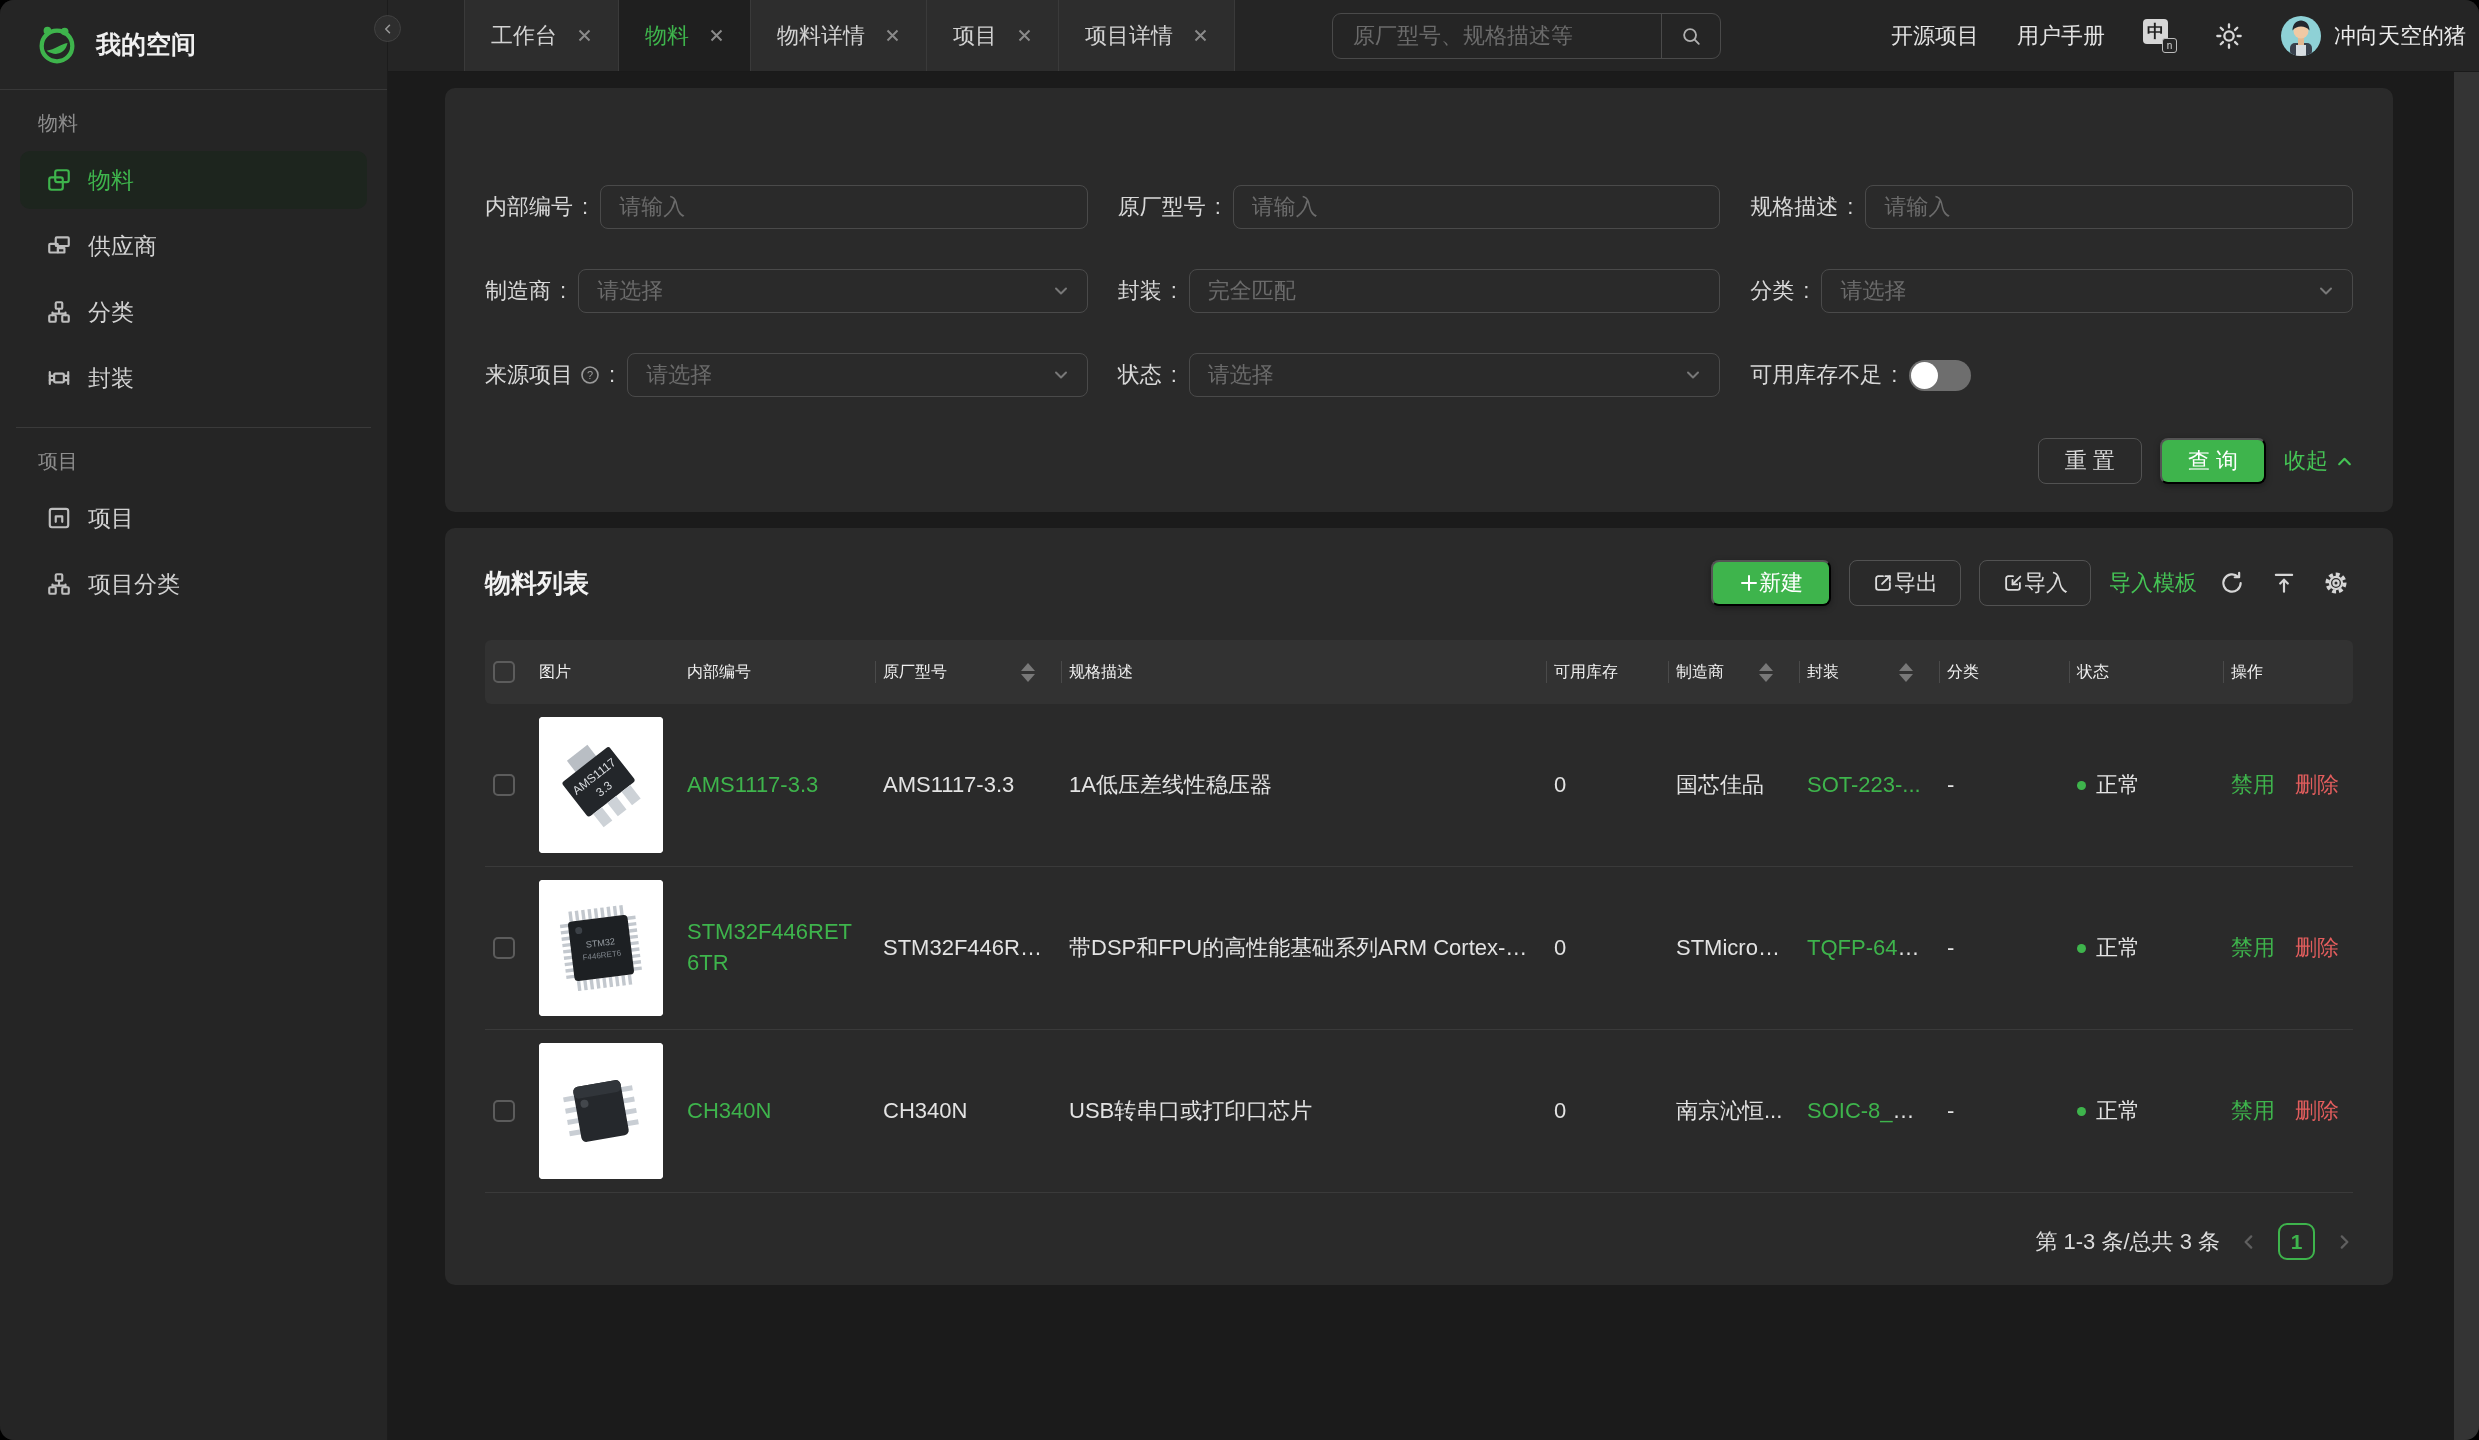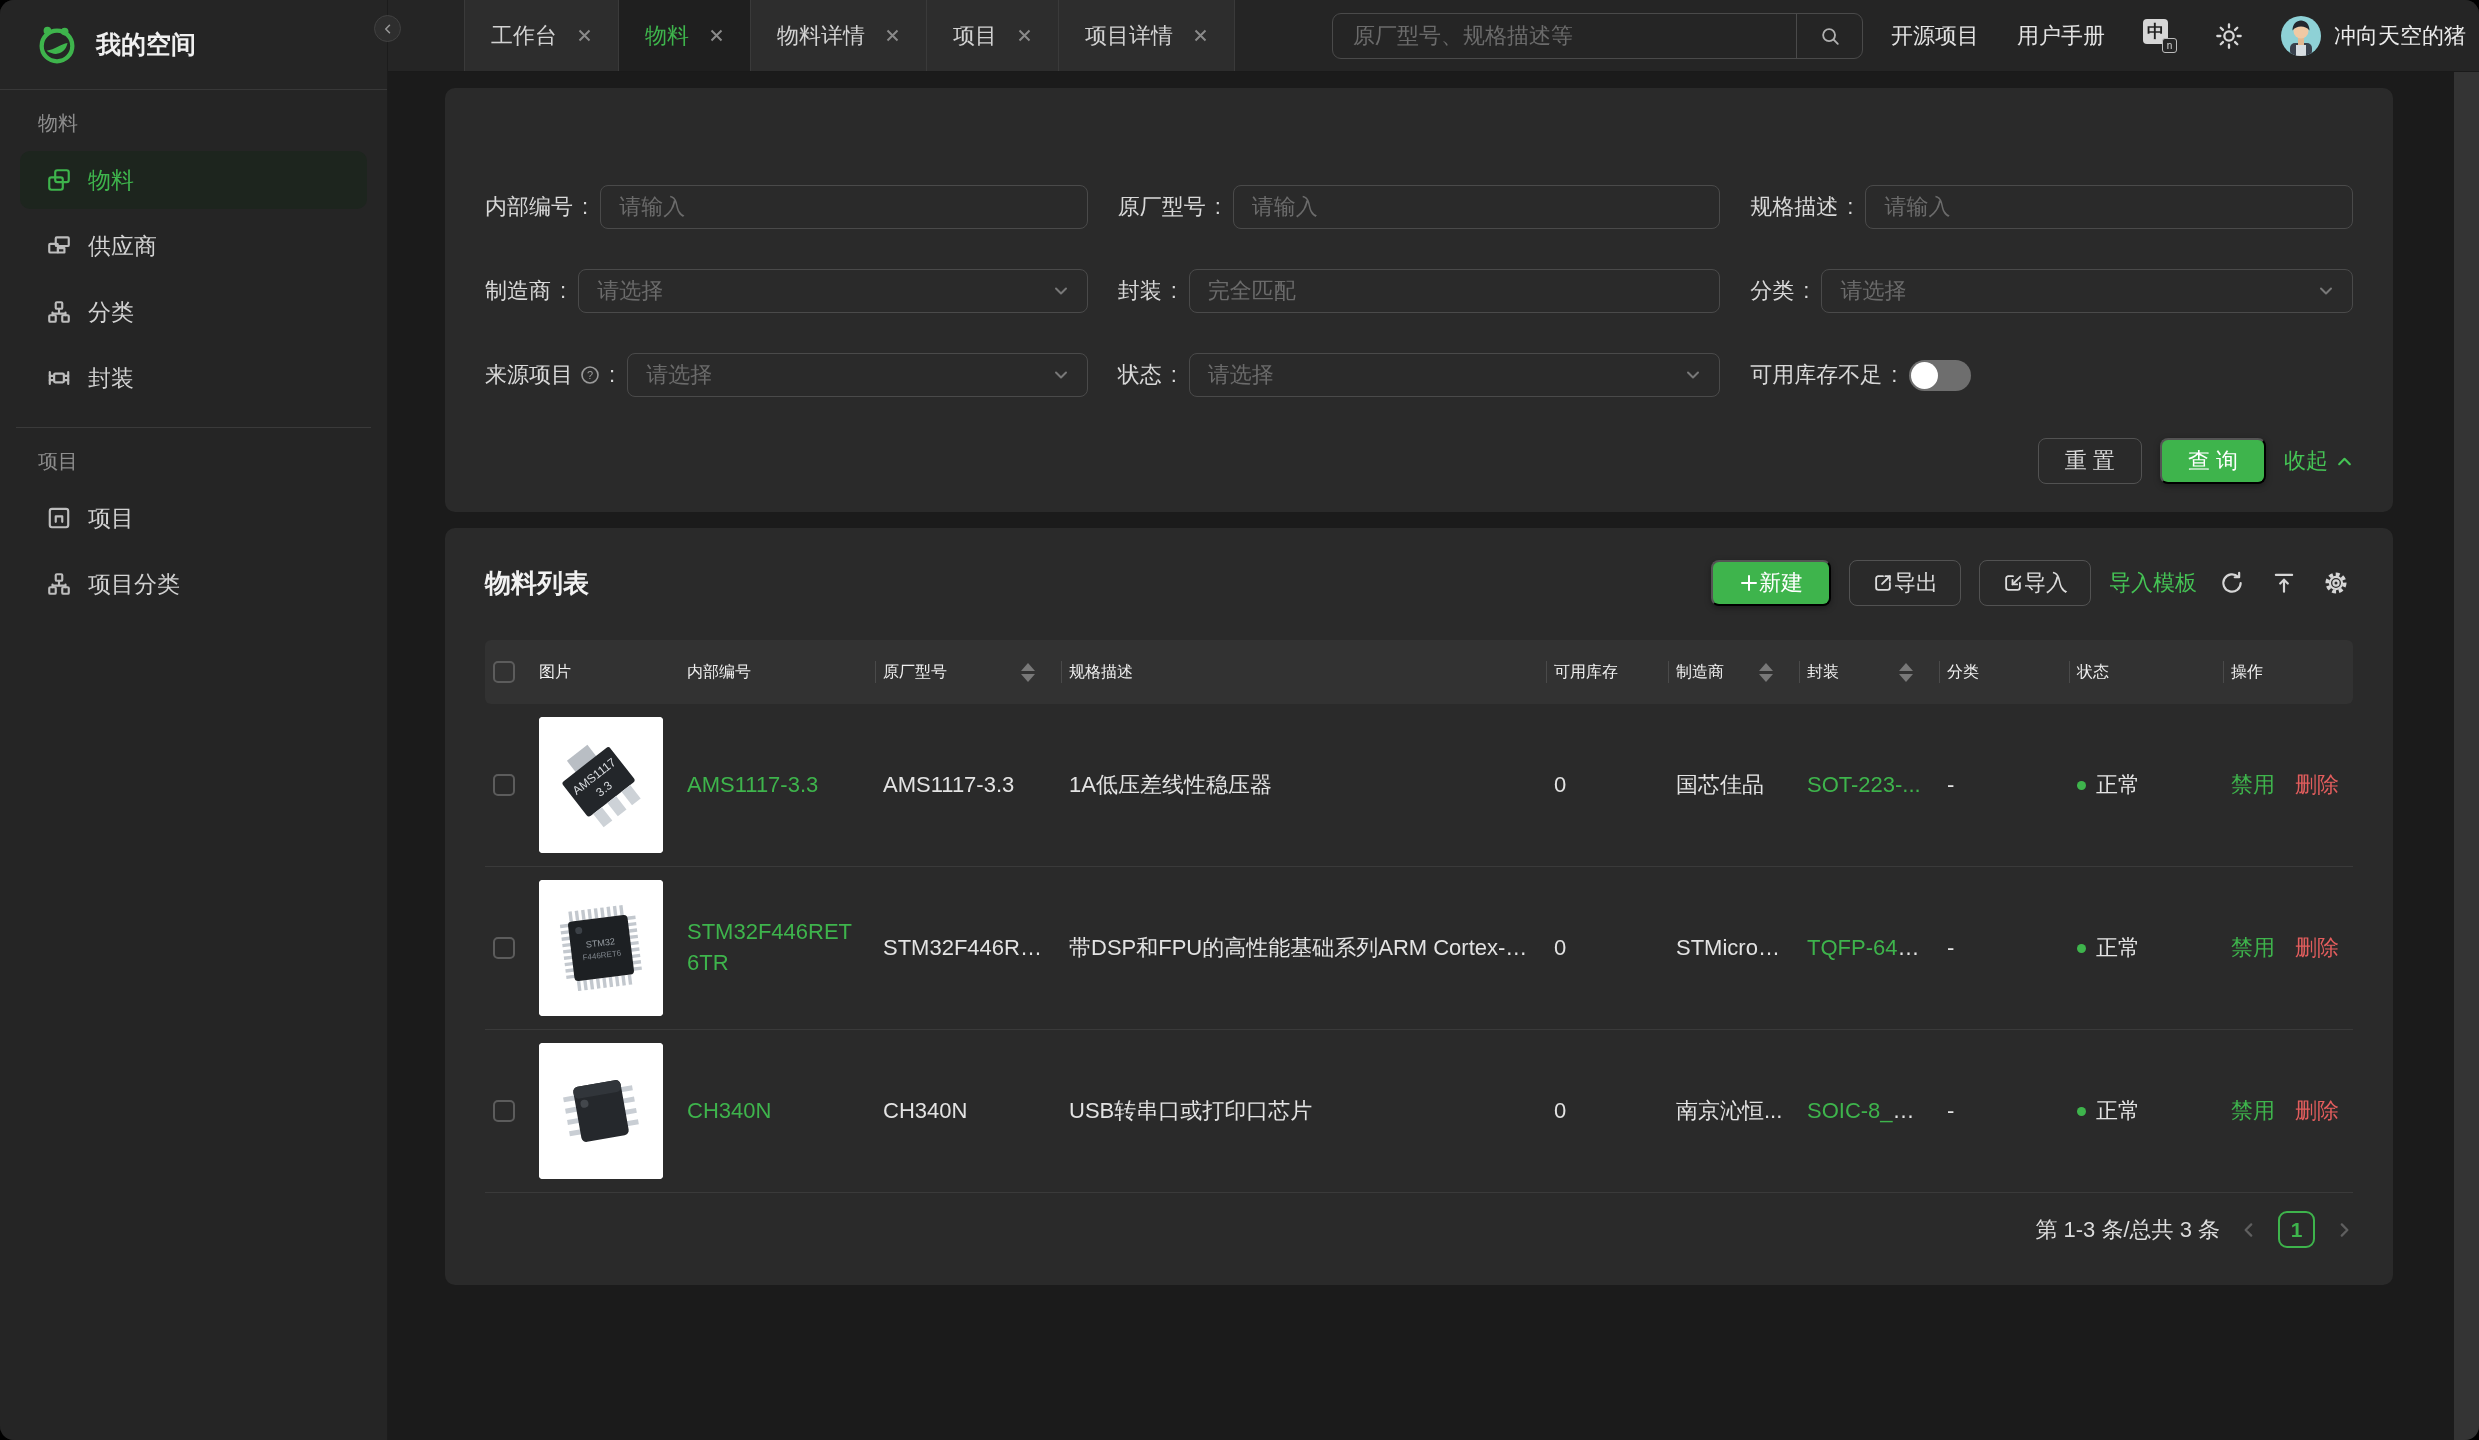--- a/index.html
+++ b/index.html
@@ -31,21 +31,21 @@
   .side-divider{height:1px;background:#3a3a3a;margin:20px 16px;}
 
   
   .main{flex:1;display:flex;flex-direction:column;position:relative;min-width:0;}
   .topbar{height:72px;background:var(--bar);position:relative;flex:none;border-bottom:1px solid #1a1a1a;}
   .tabs{position:absolute;left:76px;top:0;height:100%;display:flex;}
   .tab{display:flex;align-items:center;gap:20px;padding:0 26px;background:#2d2d2d;border-right:1px solid #3a3a3a;font-size:22px;color:#d2d2d2;cursor:pointer;}
   .tab:first-child{border-left:1px solid #3a3a3a;}
   .tab.active{background:#1f1f1f;color:var(--accent);}
   .xicon{width:15px;height:15px;stroke:#8a8a8a;stroke-width:1.6;fill:none;}
-  .search-box{position:absolute;left:944px;top:13px;width:531px;height:46px;border:1px solid var(--border);border-radius:9px;display:flex;align-items:stretch;overflow:hidden;}
+  .search-box{position:absolute;left:944px;top:13px;width:389px;height:46px;border:1px solid var(--border);border-radius:9px;display:flex;align-items:stretch;overflow:hidden;}
   .search-box input{flex:1;background:transparent;border:none;outline:none;color:var(--text);font-size:22px;padding:0 20px;font-family:inherit;}
   .search-box input::placeholder{color:var(--muted);}
   .search-btn{width:66px;display:flex;align-items:center;justify-content:center;border-left:1px solid var(--border);cursor:pointer;}
   .top-right{position:absolute;right:13px;top:0;bottom:0;display:flex;align-items:center;gap:38px;}
   .top-link{font-size:22px;color:#e3e3e3;cursor:pointer;white-space:nowrap;}
   .lang-icon{position:relative;width:34px;height:34px;cursor:pointer;}
   .lang-main{position:absolute;left:0;top:0;width:25px;height:25px;background:#d6d6d6;border-radius:4px;color:#1f1f1f;font-size:17px;font-weight:700;display:flex;align-items:center;justify-content:center;}
   .lang-sub{position:absolute;right:0;bottom:0;width:15px;height:15px;background:#262626;border:1px solid #bdbdbd;border-radius:3px;color:#d6d6d6;font-size:10px;display:flex;align-items:center;justify-content:center;}
   .user{display:flex;align-items:center;gap:13px;cursor:pointer;}
   .user-name{font-size:22px;color:#ececec;white-space:nowrap;}
@@ -94,21 +94,21 @@
   .td.ellip{white-space:nowrap;text-overflow:ellipsis;}
   .green-link{color:var(--accent);cursor:pointer;word-break:break-all;line-height:1.4;}
   .thumb{width:124px;height:136px;border-radius:4px;overflow:hidden;background:#fff;}
   .checkbox{width:22px;height:22px;border:2px solid #5c5c5c;border-radius:5px;background:transparent;cursor:pointer;}
   .status{display:flex;align-items:center;gap:10px;}
   .dot{width:9px;height:9px;border-radius:50%;background:var(--accent);flex:none;}
   .actions{display:flex;gap:20px;white-space:nowrap;align-items:center;}
   .act-disable{color:var(--accent);cursor:pointer;}
   .act-delete{color:var(--danger);cursor:pointer;}
 
-  .pagination{margin-top:18px;display:flex;justify-content:flex-end;align-items:center;gap:20px;padding-bottom:24px;}
+  .pagination{margin-top:30px;display:flex;justify-content:flex-end;align-items:center;gap:20px;padding-bottom:24px;}
   .pg-summary{font-size:22px;color:#dcdcdc;}
   .pg-arrow{color:#5f5f5f;cursor:default;display:flex;}
   .pg-page{width:37px;height:37px;border:2px solid var(--accent);border-radius:9px;color:var(--accent);font-size:21px;font-weight:700;display:flex;align-items:center;justify-content:center;cursor:pointer;}
 
   .scroll-strip{position:absolute;right:0;top:72px;bottom:0;width:25px;background:#343434;}
   .ic{stroke:currentColor;fill:none;stroke-width:2;stroke-linecap:round;stroke-linejoin:round;}
 </style>
 </head>
 <body>
 

